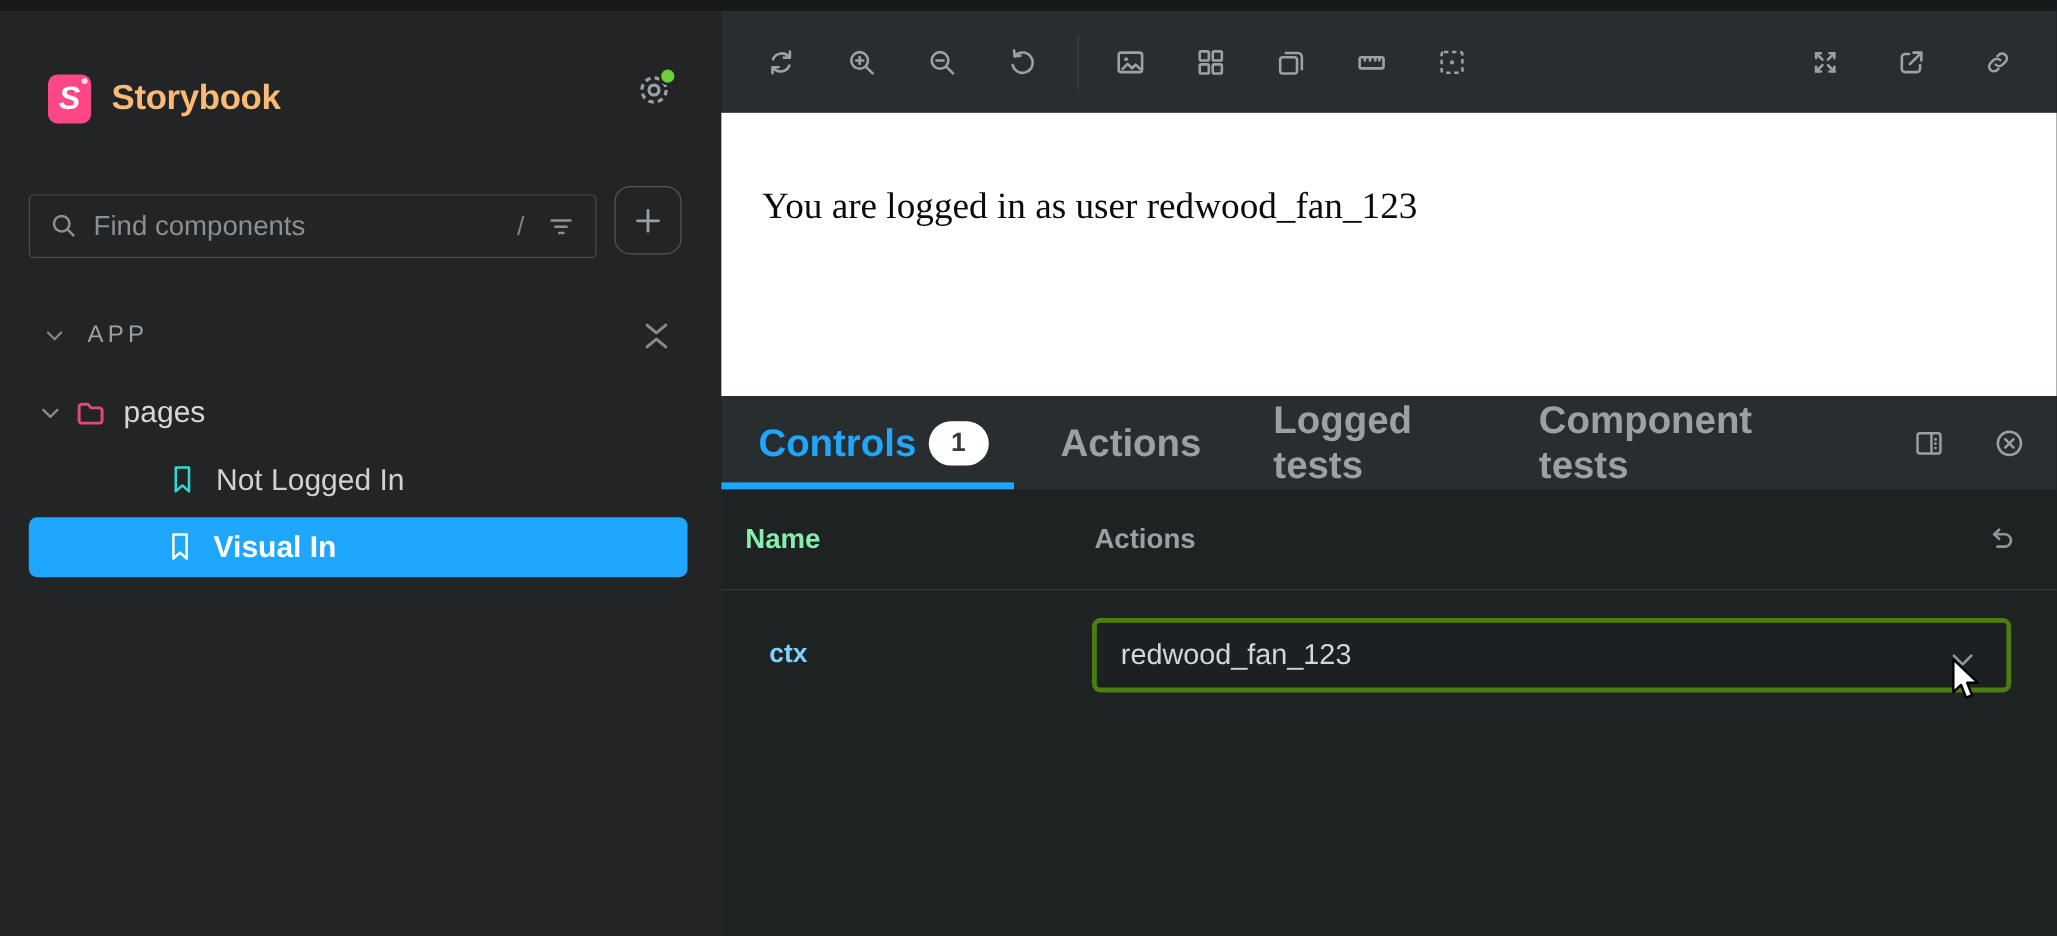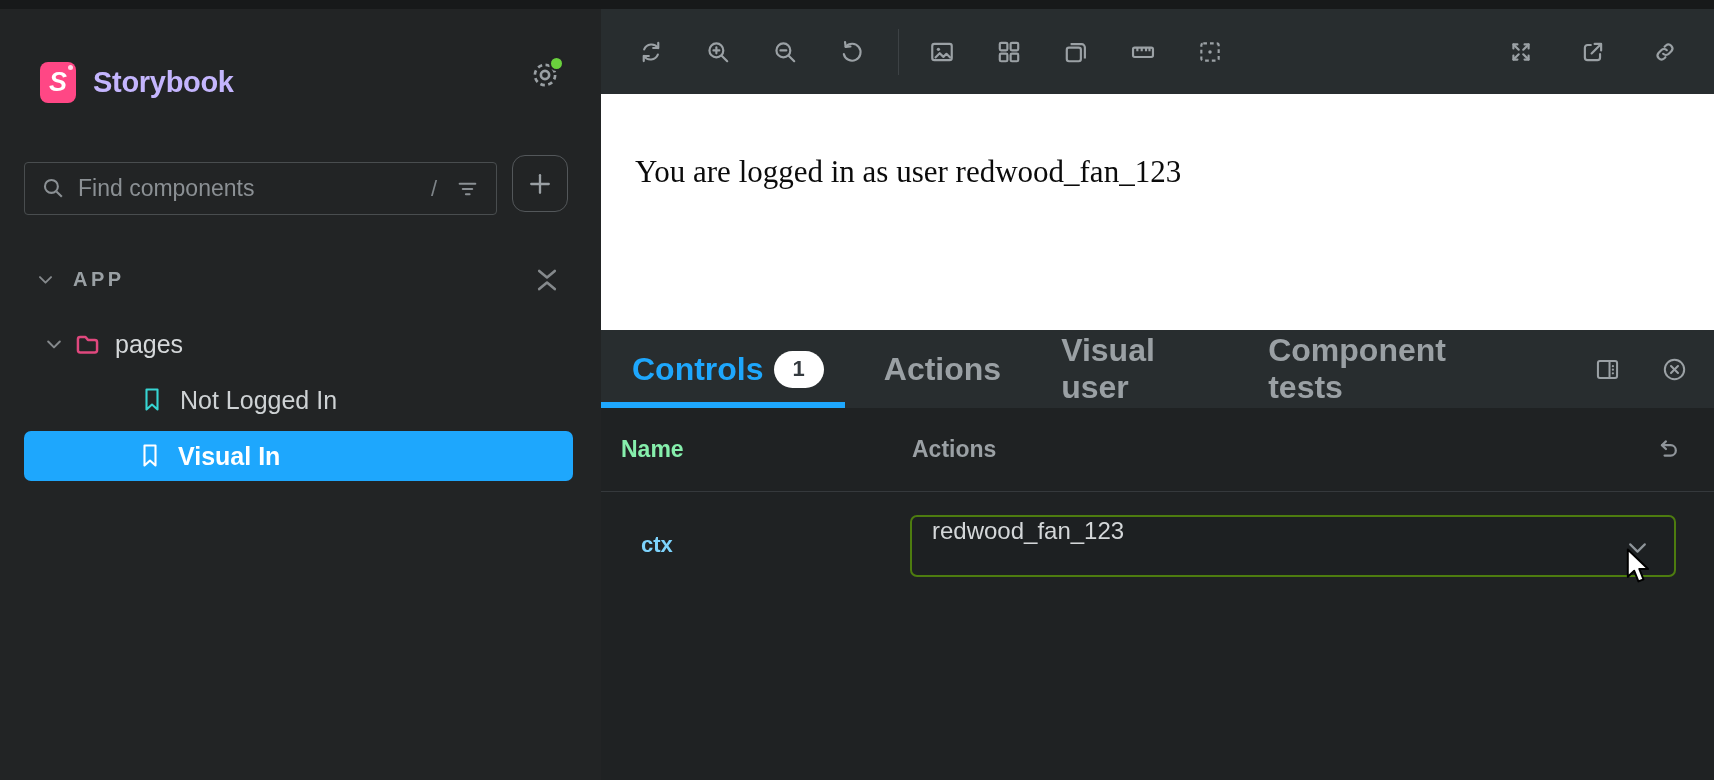--- a/index.html
+++ b/index.html
@@ -7,44 +7,44 @@
     font-family:"Liberation Sans", sans-serif; }
   .app { position:relative; width:1714px; height:780px; }
   .topstrip { position:absolute; left:0; top:0; width:1714px; height:9px; background:#17191a; z-index:30; }
 
   
   .sidebar { position:absolute; left:0; top:0; width:601px; height:780px; background:#222425; z-index:5; }
   .logo-box { position:absolute; left:40px; top:62px; width:36px; height:41px; background:#ff4785;
     border-radius:8px; display:flex; align-items:center; justify-content:center; }
   .logo-box .s { color:#fff; font-size:27px; font-weight:bold; font-style:italic; }
   .logo-notch { position:absolute; right:3px; top:3px; width:5px; height:5px; border-radius:50%; background:#ffd9e4; }
-  .brand-title { position:absolute; left:93px; top:66px; font-size:29px; font-weight:bold; color:#c4b5fd; letter-spacing:-0.3px; }
+  .brand-title { position:absolute; left:93px; top:66px; font-size:29px; font-weight:bold; color:#fdba74; letter-spacing:-0.3px; }
   .gear-btn { position:absolute; left:529px; top:59px; width:34px; height:34px; cursor:pointer; }
   .gear-dot { position:absolute; left:20px; top:-3px; width:15px; height:15px; border-radius:50%;
     background:#6ad13d; border:2px solid #222425; }
 
   .searchbox { position:absolute; left:24px; top:162px; width:473px; height:53px;
     border:1px solid #494d4f; border-radius:4px; display:flex; align-items:center; padding:0 16px; }
   .searchbox input { flex:1; background:transparent; border:none; outline:none;
     font-size:23px; color:#cfd3d5; margin-left:12px; font-family:"Liberation Sans",sans-serif; }
   .searchbox input::placeholder { color:#8b9094; }
   .slash-key { color:#7e8488; font-size:22px; margin-right:18px; }
   .plus-btn { position:absolute; left:512px; top:155px; width:56px; height:57px;
     border:1px solid #53575a; border-radius:13px; display:flex; align-items:center; justify-content:center; cursor:pointer; }
 
   .section-row { position:absolute; left:0; top:256px; width:601px; height:48px; }
   .section-chevron { position:absolute; left:36px; top:14px; }
   .section-label { position:absolute; left:73px; top:12px; color:#9aa0a4; font-size:20px;
-    font-weight:bold; letter-spacing:3.5px; }
+    font-weight:normal; letter-spacing:3.5px; }
   .collapse-btn { position:absolute; left:534px; top:8px; cursor:pointer; }
 
   .tree { position:absolute; left:0; top:316px; width:601px; }
   .tree-row { height:56px; display:flex; align-items:center; cursor:pointer; }
   .tree-row .lbl { font-size:25px; color:#d5d8da; margin-left:14px; }
-  .ind0 { padding-left:44px;text-align:right; } .ind1 { padding-left:72px; } .ind2 { padding-left:140px; }
+  .ind0 { padding-left:32px;text-align:right; } .ind1 { padding-left:72px; } .ind2 { padding-left:140px; }
   .tree-row svg.node-icon { margin-left:10px; }
   .story-row .lbl { margin-left:16px; color:#ced2d4; }
   .selected-row { margin:3px 28px 3px 24px; height:50px; background:#1ea7fd; border-radius:7px;
     display:flex; align-items:center; padding-left:114px; cursor:pointer; }
   .selected-row .lbl { margin-left:16px; color:#ffffff; font-weight:bold; font-size:25px; }
 
   
   .preview { position:absolute; left:601px; top:0; width:1113px; height:564px; }
   .toolbar { position:absolute; left:0; top:9px; width:1113px; height:85px; background:#282d2f;
     display:flex; align-items:center; padding:0 36px 0 37px; }
@@ -68,21 +68,21 @@
   .tabbar .rgroup { margin-left:auto; display:flex; align-items:center; padding-right:26px; }
   .tabbar .rgroup .tbtn { width:27px; height:27px; margin-left:40px; cursor:pointer; }
 
   .panel { position:absolute; left:0; top:408px; width:1113px; height:372px; background:#1f2223; }
   .phead { position:relative; height:84px; border-bottom:1px solid #35393c; }
   .phead .hname { position:absolute; left:20px; top:28px; font-size:23px; font-weight:600; color:#86efac; }
   .phead .hcontrol { position:absolute; left:311px; top:28px; font-size:23px; font-weight:600; color:#9aa0a4; }
   .undo-btn { position:absolute; right:33px; top:28px; cursor:pointer; }
   .row-name { position:absolute; left:40px; top:124px; font-size:22px; font-weight:bold; color:#7dd3fc; }
   .ctl-select { position:absolute; left:309px; top:107px; width:766px; height:62px;
-    background:#1d2022; border:2px solid #4d7c0f; border-radius:7px; display:flex; align-items:flex-start;
+    background:#1d2022; border:4px solid #4d7c0f; border-radius:7px; display:flex; align-items:center;
     padding:0 72px 0 20px; cursor:pointer; }
   .ctl-select .val { font-size:24px; color:#d4d7d9; }
   .ctl-select .chev { position:absolute; right:28px; top:26px; }
 
   .cursor { position:absolute; left:1625px; top:548px; z-index:50; pointer-events:none; }
   svg { display:block; }
 </style>
 </head>
 <body>
 
@@ -236,21 +236,21 @@
 
     <div class="tabbar">
       <div class="tab active">
         <span class="tlbl">Controls</span>
         <span class="tab-badge">1</span>
       </div>
       <div class="tab">
         <span class="tlbl">Actions</span>
       </div>
       <div class="tab">
-        <span class="tlbl">Visual user</span>
+        <span class="tlbl">Logged tests</span>
       </div>
       <div class="tab">
         <span class="tlbl">Component tests</span>
       </div>
       <div class="tab-underline"></div>
       <div class="rgroup">
         <svg class="tbtn" viewBox="0 0 24 24" fill="none" stroke="#9ba1a5" stroke-width="1.8">
           <rect x="3.5" y="4.5" width="17" height="15" rx="1.8"></rect>
             <path d="M13.8 4.5v15"></path>
           <circle cx="16.8" cy="9" r="1" fill="#9ba1a5" stroke="none"></circle>

